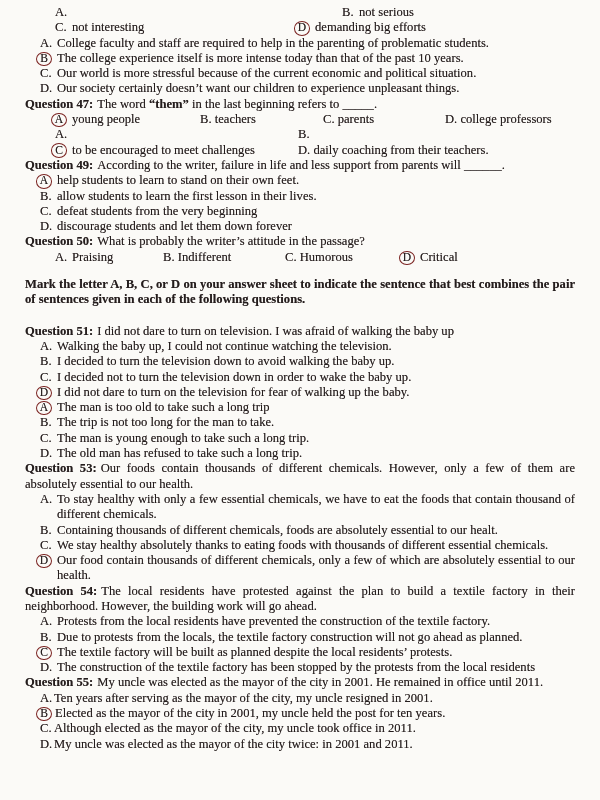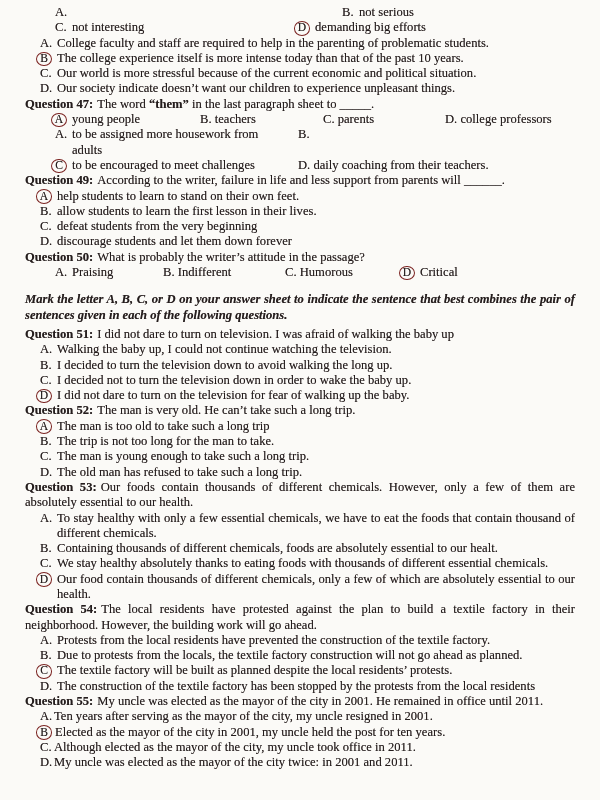--- a/index.html
+++ b/index.html
@@ -12,21 +12,21 @@
     width:600px;height:800px;overflow:hidden;
     background:var(--paper);
     color:var(--ink);
     font-family:"Liberation Serif","DejaVu Serif",serif;
     font-size:12.6px;line-height:15.3px;
     text-shadow:0 0 .4px rgba(46,32,32,.55);
   }
   .page{padding:5px 25px 0 25px;}
   .q{margin:0;text-align:justify;}
   .ql{margin-right:4px;}
-  .instr{margin:12px 0 4px 0;font-weight:bold;font-style:italic;text-align:justify;}
+  .instr{margin:12px 0 16px 0;font-weight:bold;text-align:justify;}
   .opt{display:flex;padding-left:15px;}
   .opt .ltr{flex:0 0 17px;}
   .opt .ltr-n{flex:0 0 14px;}
   .opt .txt{flex:1;text-align:justify;}
   .row{display:flex;padding-left:15px;}
   .row .cell{display:flex;}
   .row .wB{width:272px;flex:none;}
   .row .wA{width:228px;flex:none;}
   .row .c1{width:130px;flex:none;}
   .row .c2{width:108px;flex:none;}
@@ -74,38 +74,37 @@
   <div class="opt">
       <span class="ltr"><span class="circ">B</span></span>
       <span class="txt">The college experience itself is more intense today than that of the past 10 years.</span>
     </div>
   <div class="opt">
       <span class="ltr">C.</span>
       <span class="txt">Our world is more stressful because of the current economic and political situation.</span>
     </div>
   <div class="opt">
       <span class="ltr">D.</span>
-      <span class="txt">Our society indicate doesn’t want our children to experience unpleasant things.</span>
-    </div>
-
-  <p class="q"><b class="ql">Question 47:</b><span><span>The word </span><b>“them”</b><span> in the last paragraph sheet to _____.</span></span></p>
+      <span class="txt">Our society certainly doesn’t want our children to experience unpleasant things.</span>
+    </div>
+
+  <p class="q"><b class="ql">Question 47:</b><span><span>The word </span><b>“them”</b><span> in the last beginning refers to _____.</span></span></p>
   <div class="row">
     <div class="cell c1 opt">
         <span class="ltr"><span class="circ">A</span></span>
         <span>young people</span>
       </div>
     <div class="cell c2 opt"><span>B.</span>&nbsp;<span>teachers</span></div>
     <div class="cell c3 opt"><span>C.</span>&nbsp;<span>parents</span></div>
     <div class="cell rest opt"><span>D.</span>&nbsp;<span>college professors</span></div>
   </div>
 
   <div class="row">
     <div class="cell wA opt">
         <span class="ltr">A.</span>
-        <span>to be assigned more housework from adults</span>
       </div>
     <div class="cell rest opt"><span>B.</span>&nbsp;</div>
   </div>
   <div class="row">
     <div class="cell wA opt">
         <span class="ltr"><span class="circ">C</span></span>
         <span>to be encouraged to meet challenges</span>
       </div>
     <div class="cell rest opt"><span>D.</span>&nbsp;<span>daily coaching from their teachers.</span></div>
   </div>
@@ -144,32 +143,31 @@
 
   <p class="instr">Mark the letter A, B, C, or D on your answer sheet to indicate the sentence that best combines the pair of sentences given in each of the following questions.</p>
 
   <p class="q"><b class="ql">Question 51:</b><span>I did not dare to turn on television. I was afraid of walking the baby up</span></p>
   <div class="opt">
       <span class="ltr">A.</span>
       <span class="txt">Walking the baby up, I could not continue watching the television.</span>
     </div>
   <div class="opt">
       <span class="ltr">B.</span>
-      <span class="txt">I decided to turn the television down to avoid walking the long up.</span>
+      <span class="txt">I decided to turn the television down to avoid walking the baby up.</span>
     </div>
   <div class="opt">
       <span class="ltr">C.</span>
       <span class="txt">I decided not to turn the television down in order to wake the baby up.</span>
     </div>
   <div class="opt">
       <span class="ltr"><span class="circ">D</span></span>
       <span class="txt">I did not dare to turn on the television for fear of walking up the baby.</span>
     </div>
 
-  <p class="q"><b class="ql">Question 52:</b><span>The man is very old. He can’t take such a long trip.</span></p>
   <div class="opt">
       <span class="ltr"><span class="circ">A</span></span>
       <span class="txt">The man is too old to take such a long trip</span>
     </div>
   <div class="opt">
       <span class="ltr">B.</span>
       <span class="txt">The trip is not too long for the man to take.</span>
     </div>
   <div class="opt">
       <span class="ltr">C.</span>

